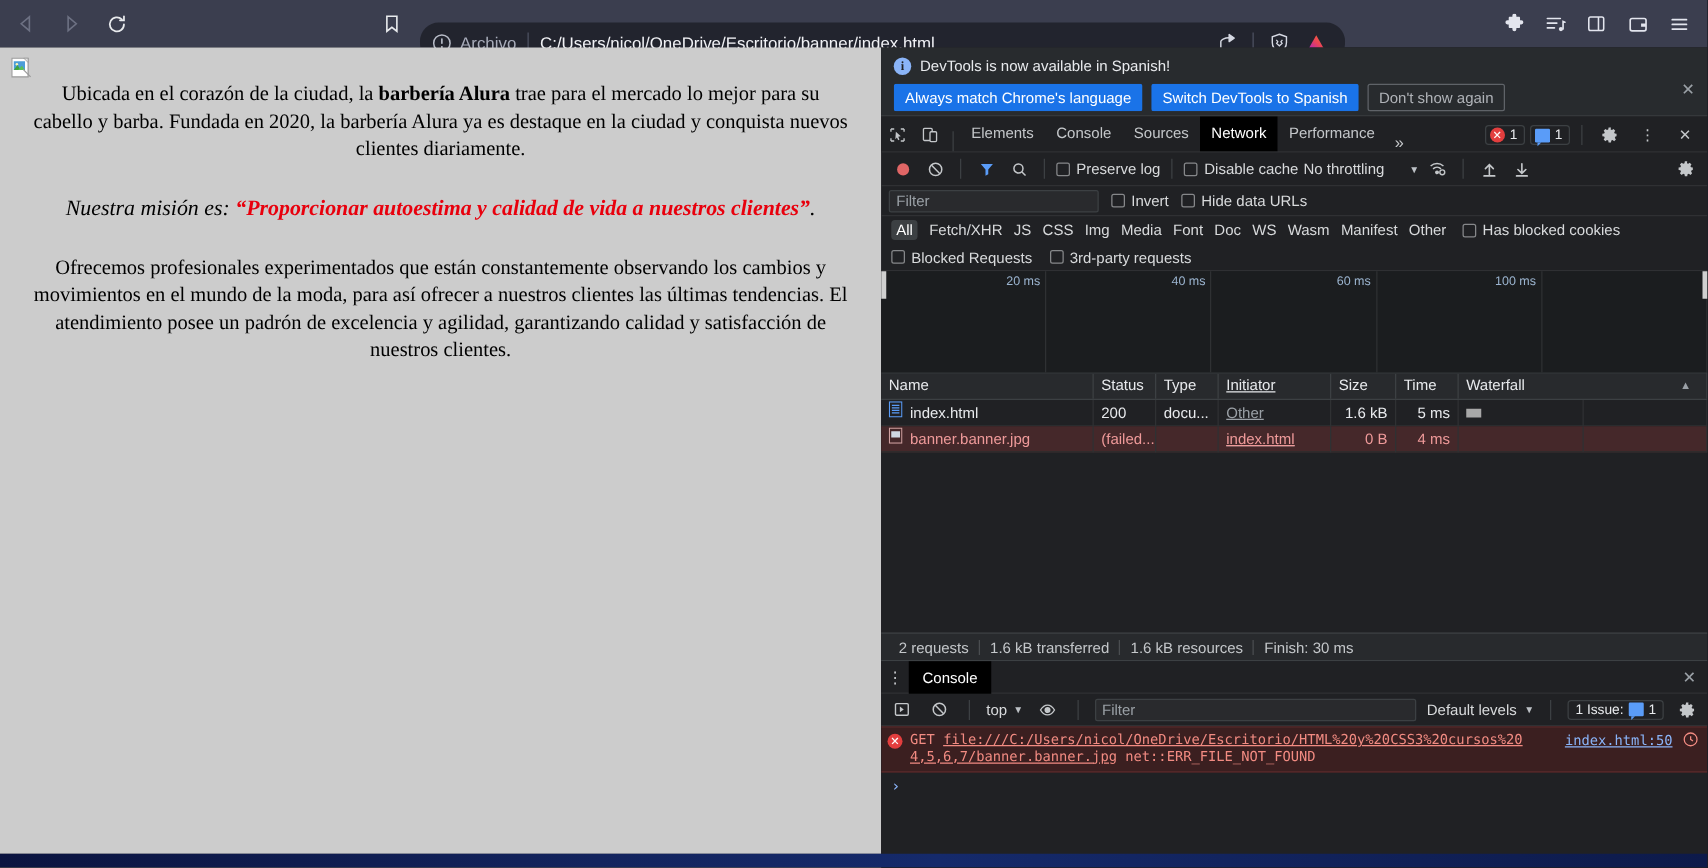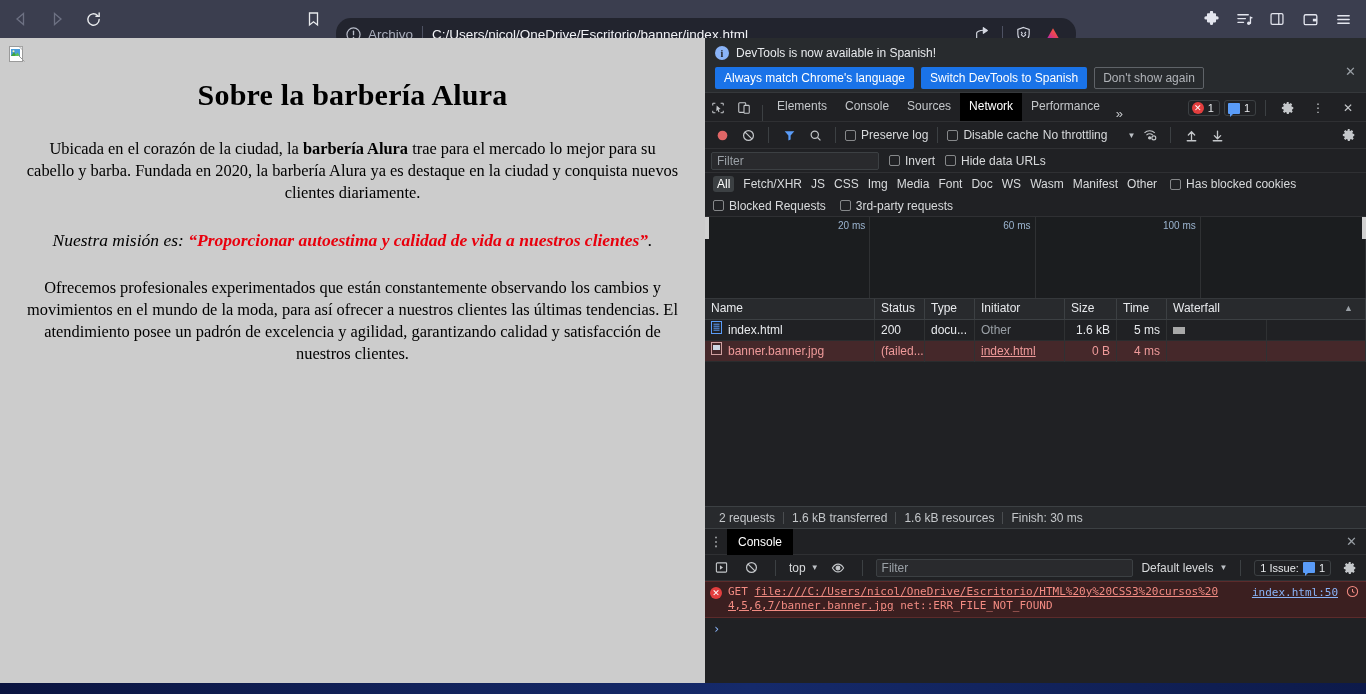--- a/index.html
+++ b/index.html
@@ -225,21 +225,21 @@
   .net-row {
     display: flex; height: 21px; align-items: center; font-size: 12px;
     border-bottom: 1px solid #2a2c2e;
   }
   .net-row > div { padding: 0 6px; border-right: 1px solid #2f3133; height:21px; line-height:21px; overflow:hidden; white-space:nowrap; }
   .net-row.failed { background: #45282a; color: #ef9a9a; }
   .net-row.failed .link { color: #ef9a9a; text-decoration: underline; }
   .c-name { width: 170px; display:flex; align-items:center; gap:6px; }
   .c-status { width: 50px; }
   .c-type { width: 50px; }
-  .c-initiator { width: 90px; color: #9aa0a6; }
+  .c-initiator { width: 90px; color: #9aa0a6; text-decoration: underline; }
   .c-size { width: 52px; text-align: right; }
   .c-time { width: 50px; text-align: right; }
   .c-waterfall { flex: 1; position: relative; }
   #net-body { flex: 1 1 auto; background: #202124; min-height:0; }
   .wf-divider { position:absolute; left: 50%; top:0; bottom:0; width:1px; background:#2f3133; }
   .wf-bar { position: absolute; left: 6px; top: 7px; width: 12px; height: 7px; background: #a8a8a8; }
   .sortarrow { margin-left: auto; color: #9aa0a6; font-size: 9px; padding-right: 6px;}
 
   #net-summary {
     height: 22px; display: flex; align-items: center; gap: 0;
@@ -412,21 +412,20 @@
       <path d="M13.5 .5 L13.5 4 L10 .5 Z" fill="#e4e4e4" stroke="#9a9a9a" stroke-width=".7"></path>
       <rect x="2" y="3" width="9" height="7" fill="#4c9ed9"></rect>
       <circle cx="4.5" cy="5.3" r="1" fill="#fdf6b1"></circle>
       <path d="M2 10 L5 6 L7.6 10 Z" fill="#3fa33f"></path>
       <path d="M5.5 10 L8.5 6.6 L11 10 Z" fill="#59c259"></path>
       <path d="M9.5 9.5 L15.5 15.5" stroke="#9a9a9a" stroke-width="1" fill="none"></path>
     </svg>
   </div>
 
   <div id="page-content">
-    <h1 id="page-h1">Sobre la barbería Alura</h1>
 
     <p class="page-p">
       <span>Ubicada en el corazón de la ciudad, la </span><b>barbería Alura</b><span> trae para el mercado lo mejor para su cabello y barba. Fundada en 2020, la barbería Alura ya es destaque en la ciudad y conquista nuevos clientes diariamente.</span>
     </p>
 
     <p id="mission-line">
       <span>Nuestra misión es: </span><span id="mission-quote">“Proporcionar autoestima y calidad de vida a nuestros clientes”</span><span>.</span>
     </p>
 
     <p class="page-p">Ofrecemos profesionales experimentados que están constantemente observando los cambios y movimientos en el mundo de la moda, para así ofrecer a nuestros clientes las últimas tendencias. El atendimiento posee un padrón de excelencia y agilidad, garantizando calidad y satisfacción de nuestros clientes.</p>
@@ -598,20 +597,23 @@
     <span class="cb-label">
       <span class="cb"></span>
       <span>3rd-party requests</span>
     </span>
   </div>
 
   <div id="net-overview">
     <div class="ov-handle" style="left:0"></div>
     <div class="ov-seg">
       <span class="ov-label">20 ms</span>
+    </div>
+    <div class="ov-seg">
+      <span class="ov-label">40 ms</span>
     </div>
     <div class="ov-seg">
       <span class="ov-label">60 ms</span>
     </div>
     <div class="ov-seg">
       <span class="ov-label">100 ms</span>
     </div>
     <div class="ov-seg"></div>
     <div class="ov-handle" style="right:0"></div>
   </div>

